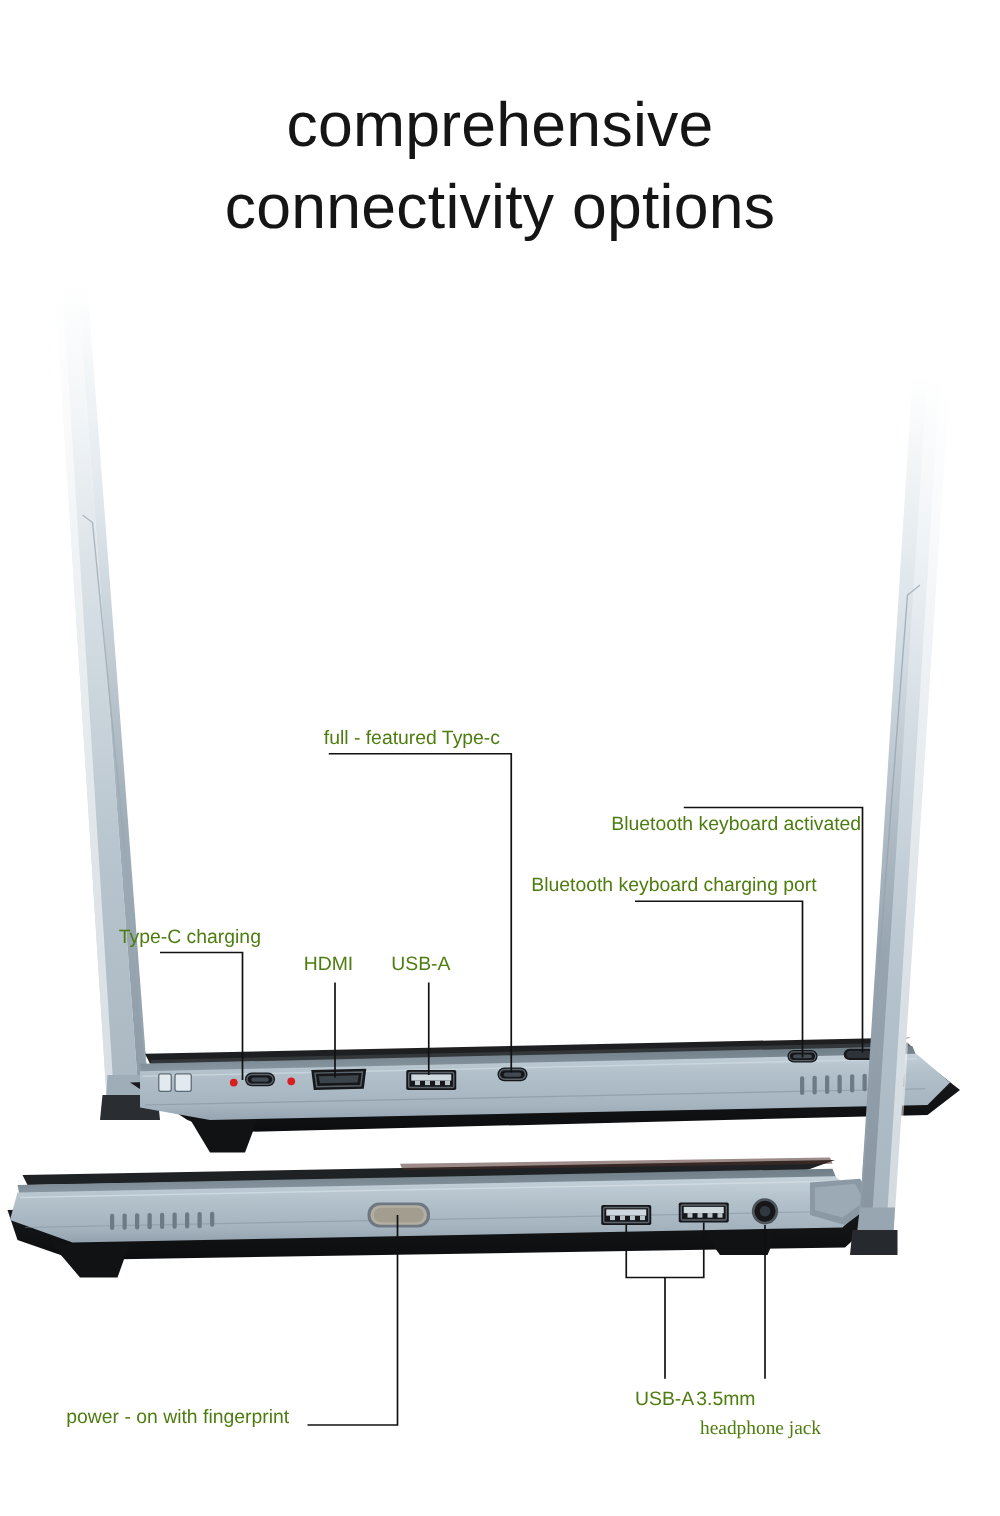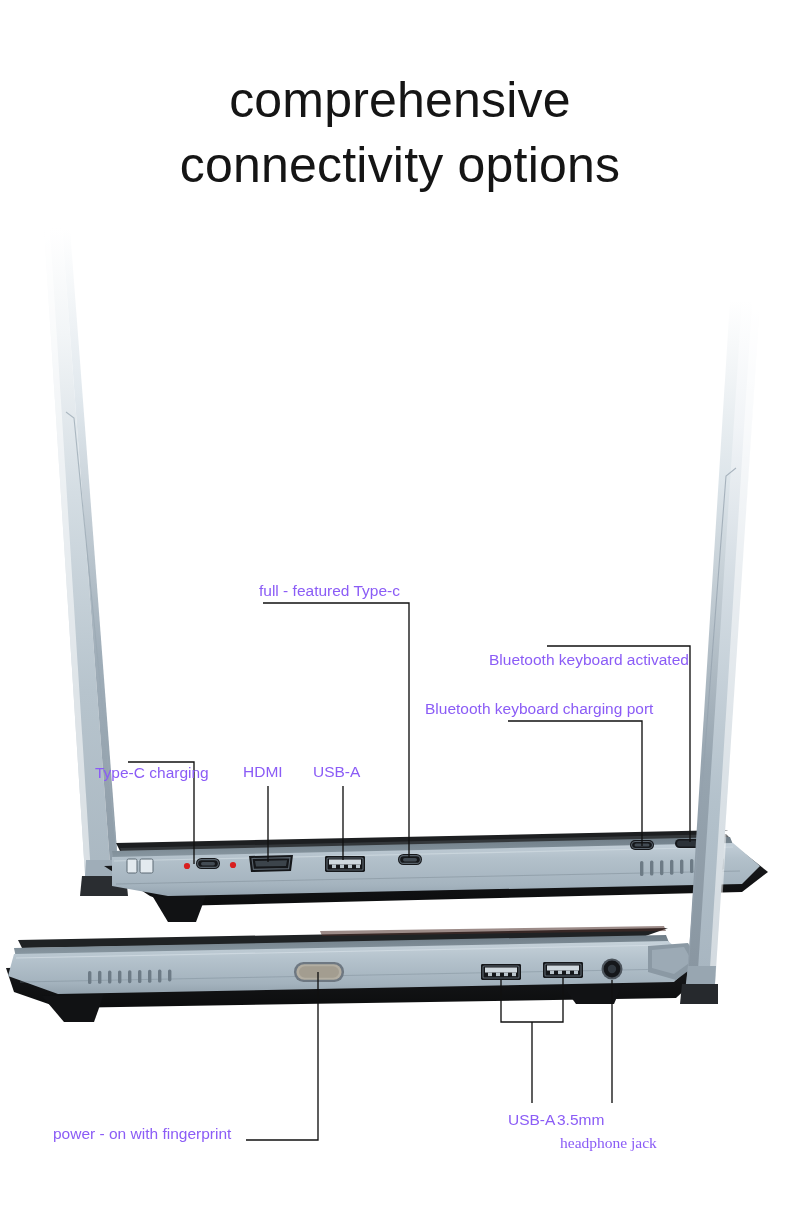--- a/index.html
+++ b/index.html
@@ -37,21 +37,21 @@
     font-weight: 300;
     line-height: 1.30;
     letter-spacing: 0.2px;
     color: #151515;
     white-space: pre-line;
   }
   .lbl {
     position: absolute;
     font-size: 15.5px;
     font-weight: 400;
-    color: #8b5cf6;
+    color: #4d7c0f;
     white-space: nowrap;
     line-height: 1.25;
   }
   .lbl.ctr { text-align: center; }
 </style>
 </head>
 <body>
 
 <div class="htitle">comprehensive
 connectivity options</div>
@@ -290,21 +290,21 @@
     <polyline points="318,972 318,1140 246,1140"></polyline>
 
     <polyline points="501,980 501,1022 563,1022 563,978"></polyline>
     <line x1="532" y1="1022" x2="532" y2="1103"></line>
 
     <line x1="612" y1="980" x2="612" y2="1103"></line>
   </g>
 </svg>
 </div>
 
-<div class="lbl" style="left:95px;  top:740px;margin-top:23px;">Type-C charging</div>
+<div class="lbl" style="left:95px;  top:740px;">Type-C charging</div>
 
 <div class="lbl" style="left:243px; top:762px;">HDMI</div>
 
 <div class="lbl" style="left:313px; top:762px;">USB-A</div>
 
 <div class="lbl" style="left:259px; top:581px;">full - featured Type-c</div>
 
 <div class="lbl" style="left:425px; top:699px;">Bluetooth keyboard charging port</div>
 
 <div class="lbl" style="left:489px; top:622px;margin-top:28px;">Bluetooth keyboard activated</div>

